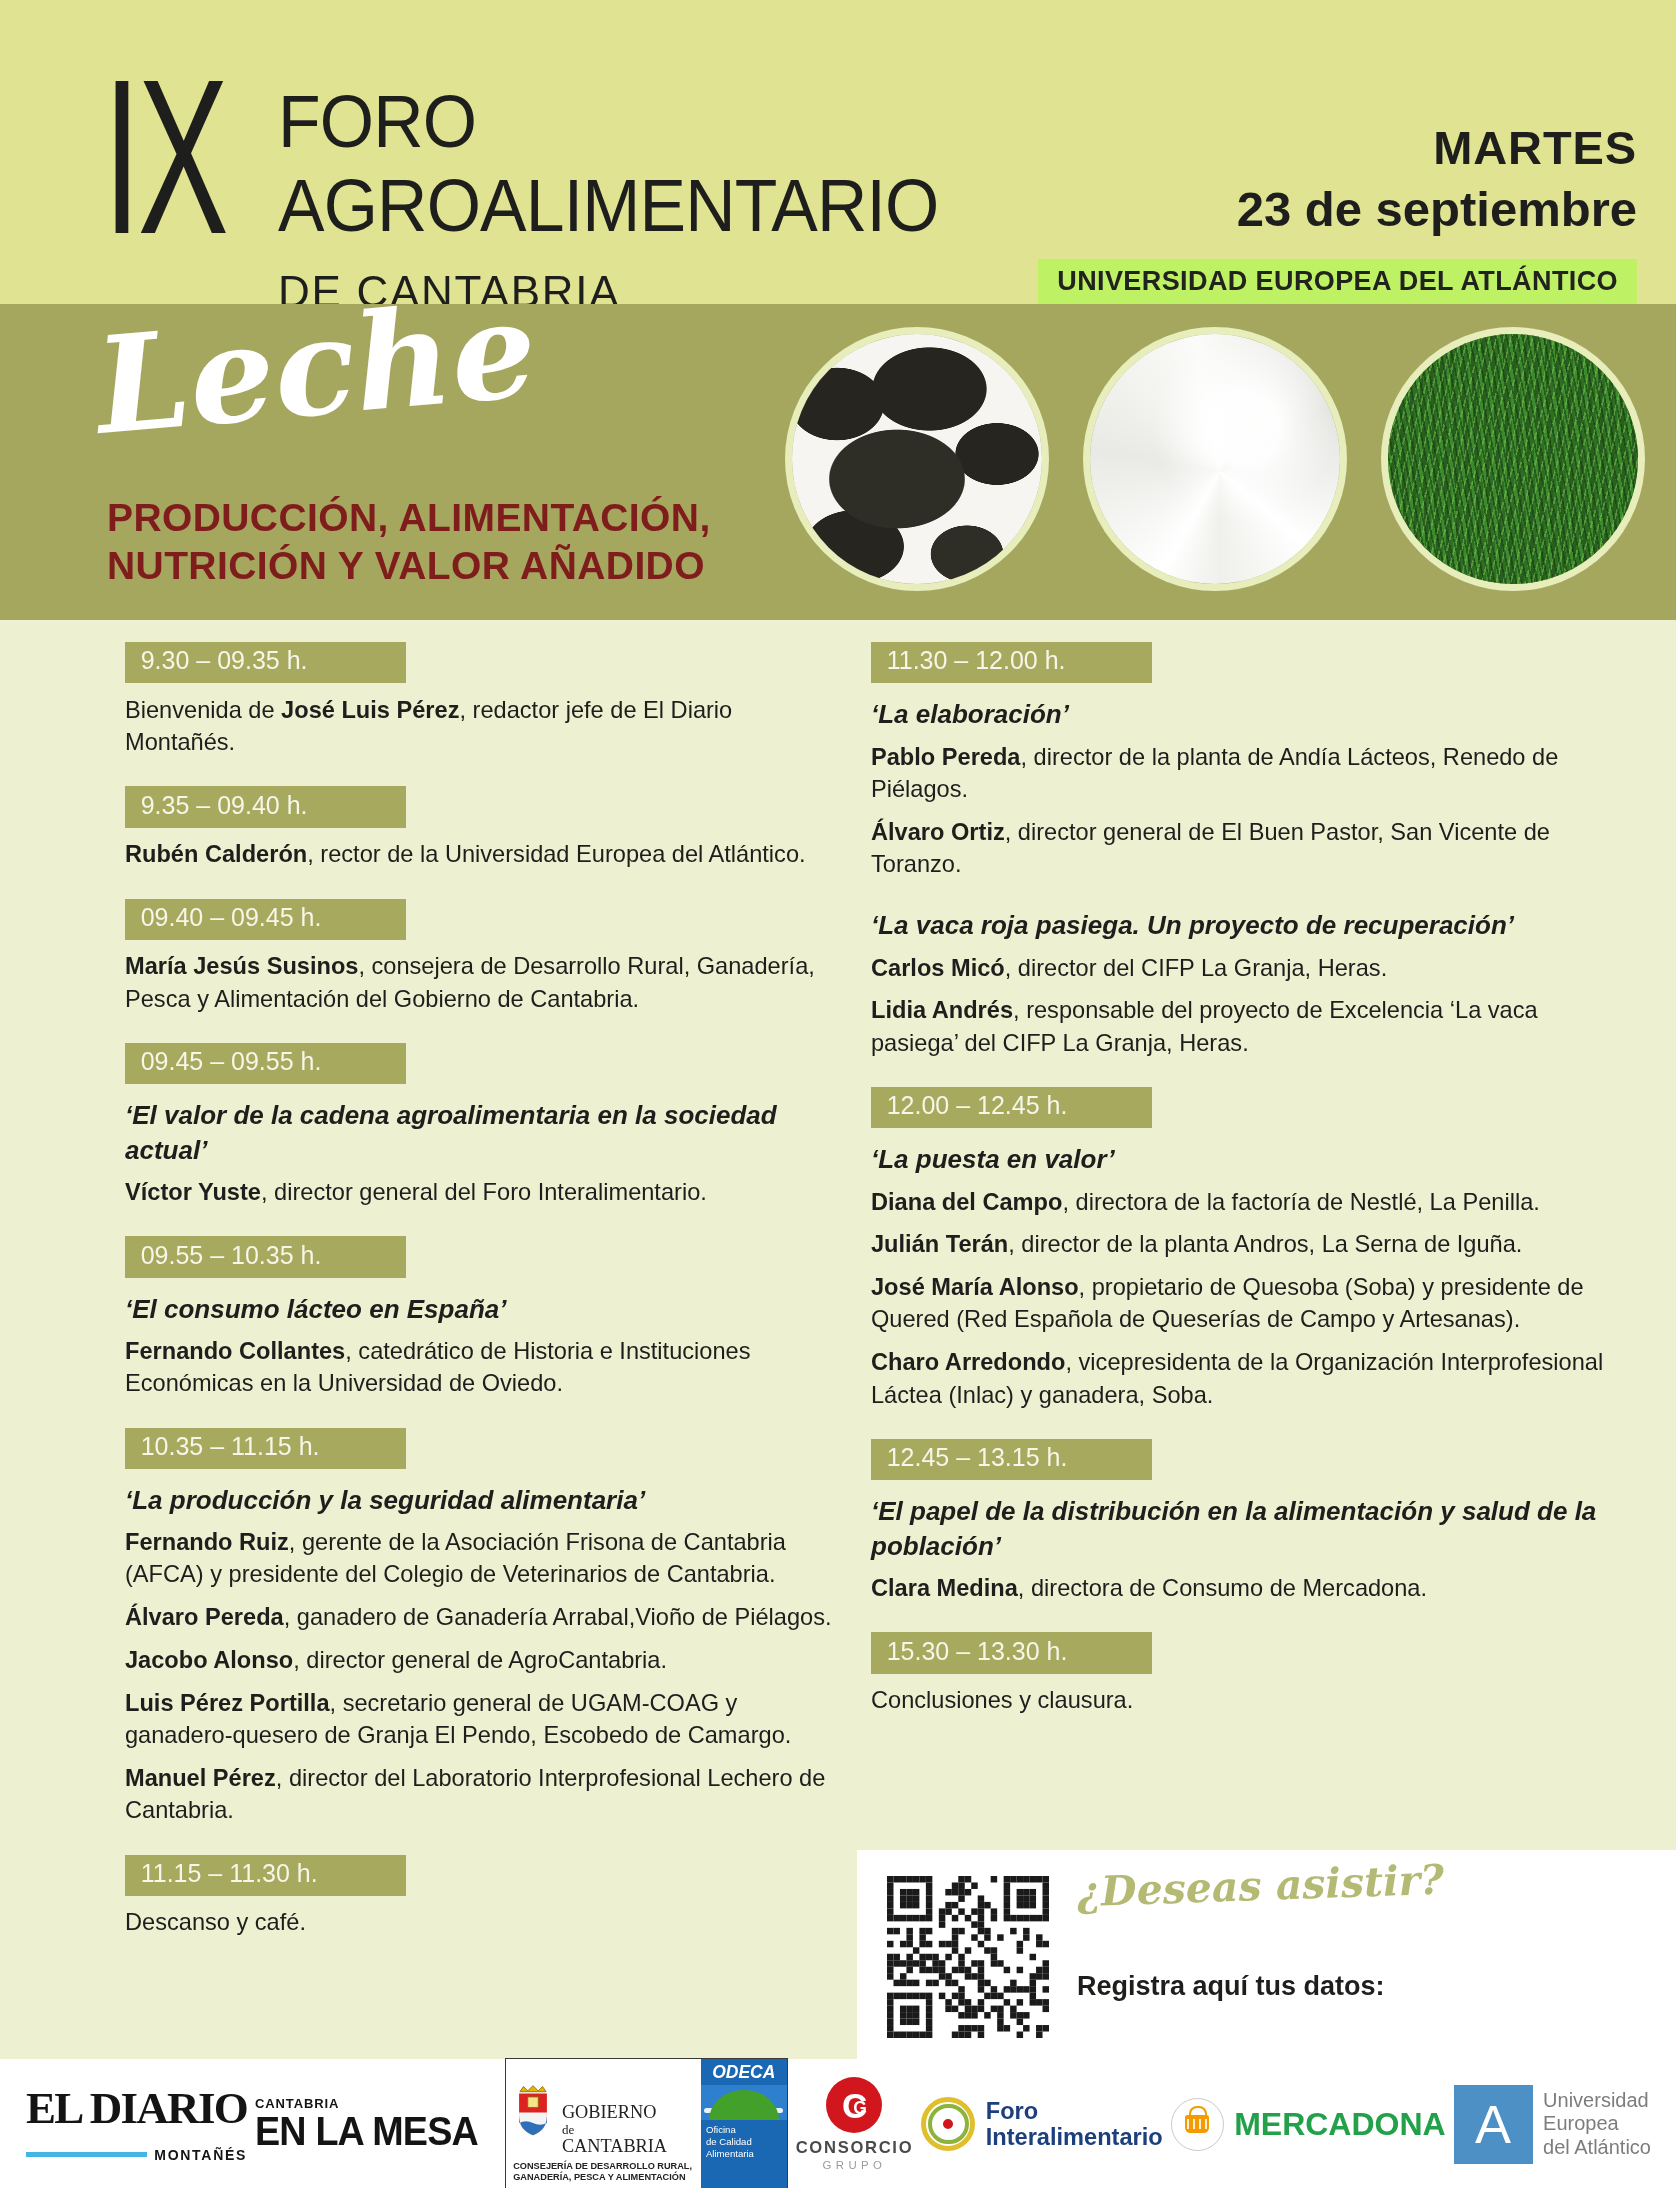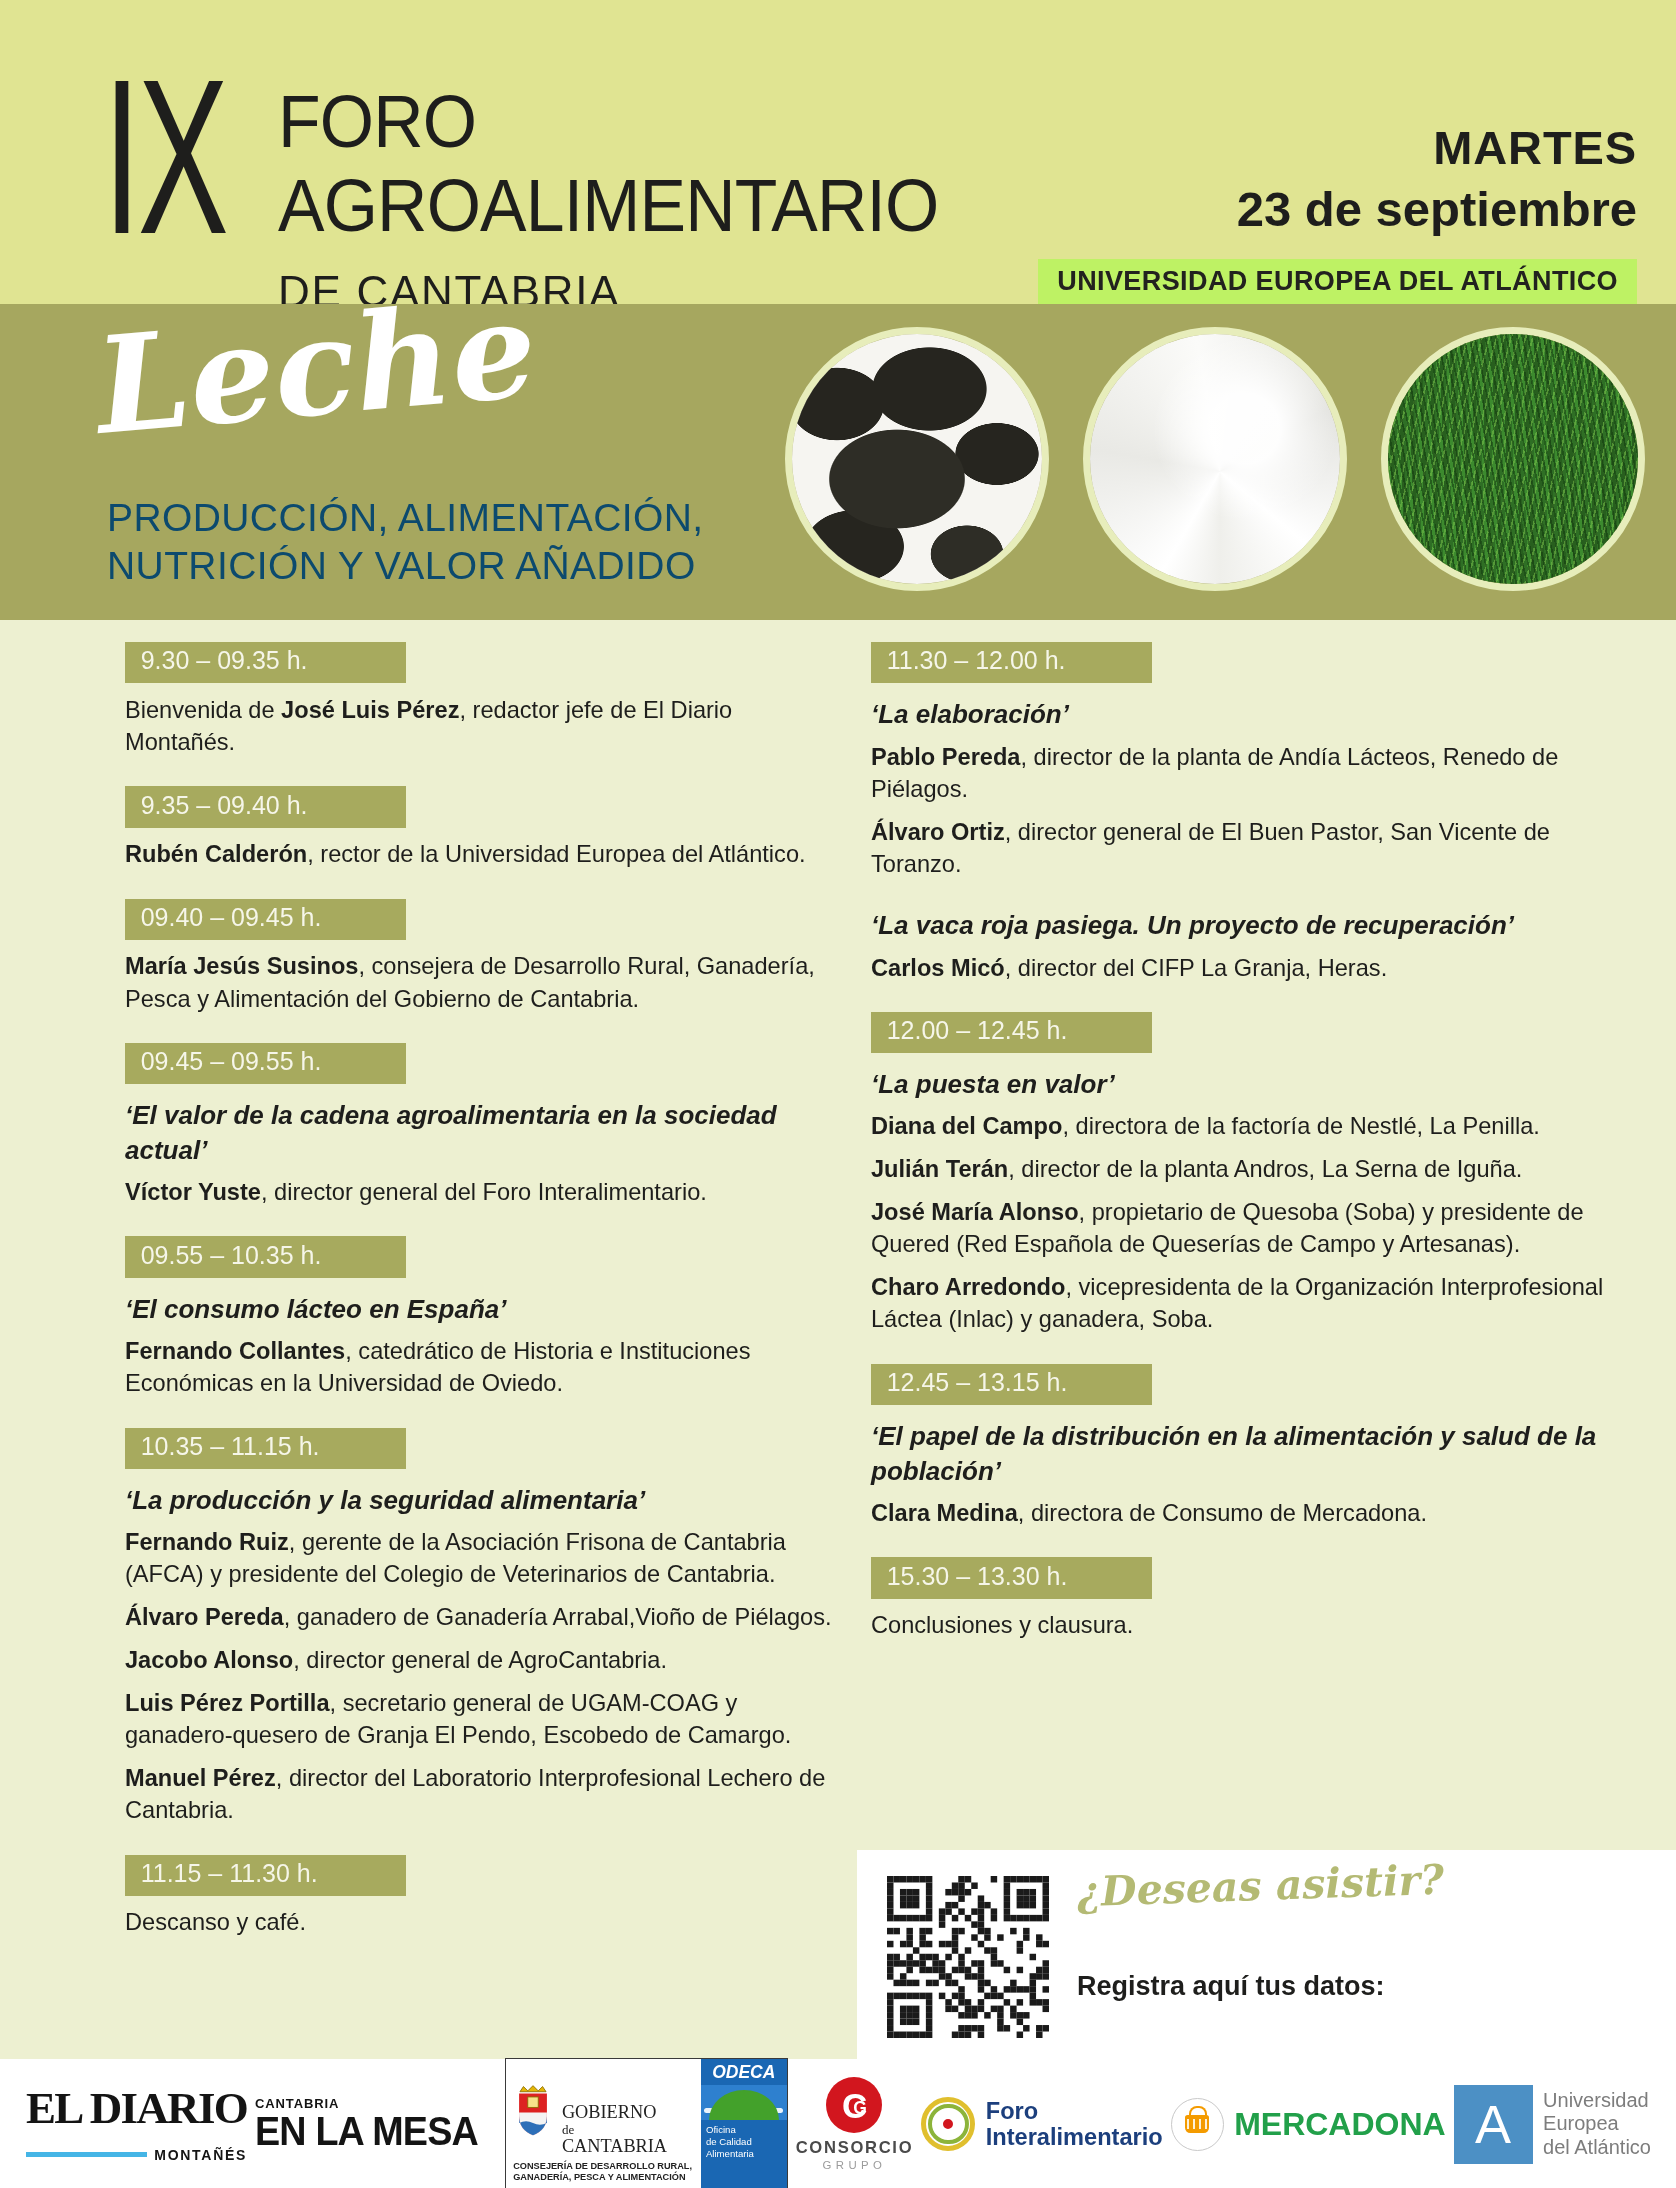--- a/index.html
+++ b/index.html
@@ -19,21 +19,21 @@
   .day{font-size:47px;font-weight:700;letter-spacing:0.9px;line-height:57px;}
   .date{font-size:49px;font-weight:700;line-height:58px;margin-top:3.5px;}
   .venue-box{display:inline-block;margin-top:21px;background:#bef264;color:#22221f;
              padding:7px 19px 9.6px;font-size:27px;font-weight:700;letter-spacing:0.4px;}
 
   
   .banner{position:absolute;left:0;top:304px;width:1677px;height:316px;background:#a6a75f;overflow:hidden;}
   .leche{position:absolute;left:103px;top:8.7px;font-family:"DejaVu Serif",serif;font-style:italic;
          font-weight:700;font-size:133px;line-height:1.1;color:#fff;transform:rotate(-5deg);
          transform-origin:left bottom;}
-  .banner-sub{position:absolute;left:107px;top:190px;color:#0c4a6e;font-size:39px;font-weight:400;
+  .banner-sub{position:absolute;left:107px;top:190px;color:#7f1d1d;font-size:39px;font-weight:700;
               line-height:1.23;letter-spacing:0.4px;}
   .circle{position:absolute;top:23px;width:264px;height:264px;border-radius:50%;
           border:7px solid #e7edbb;box-sizing:border-box;overflow:hidden;}
   .c1{left:785px;} .c2{left:1083px;} .c3{left:1381px;}
   .cow{width:100%;height:100%;background:
        radial-gradient(ellipse 79px 61px at 18% 28%, #26251f 59%, transparent 60%),
        radial-gradient(ellipse 96px 70px at 55% 22%, #26251f 59%, transparent 60%),
        radial-gradient(ellipse 114px 83px at 42% 58%, #2e2d26 59%, transparent 60%),
        radial-gradient(ellipse 70px 52px at 82% 48%, #26251f 59%, transparent 60%),
        radial-gradient(ellipse 83px 61px at 25% 85%, #26251f 59%, transparent 60%),
@@ -171,20 +171,21 @@
       <div class="sched-item"><div class="time-badge">09.45 – 09.55 h.</div><div class="session-title">‘El valor de la cadena agroalimentaria en la sociedad actual’</div><p class="speaker"><strong>Víctor Yuste</strong><span>, director general del Foro Interalimentario.</span></p></div>
       <div class="sched-item"><div class="time-badge">09.55 – 10.35 h.</div><div class="session-title">‘El consumo lácteo en España’</div><p class="speaker"><strong>Fernando Collantes</strong><span>, catedrático de Historia e Instituciones Económicas en la Universidad de Oviedo.</span></p></div>
       <div class="sched-item"><div class="time-badge">10.35 – 11.15 h.</div><div class="session-title">‘La producción y la seguridad alimentaria’</div><p class="speaker"><strong>Fernando Ruiz</strong><span>, gerente de la Asociación Frisona de Cantabria (AFCA) y presidente del Colegio de Veterinarios de Cantabria.</span></p><p class="speaker"><strong>Álvaro Pereda</strong><span>, ganadero de Ganadería Arrabal,Vioño de Piélagos.</span></p><p class="speaker"><strong>Jacobo Alonso</strong><span>, director general de AgroCantabria.</span></p><p class="speaker"><strong>Luis Pérez Portilla</strong><span>, secretario general de UGAM-COAG y ganadero-quesero de Granja El Pendo, Escobedo de Camargo.</span></p><p class="speaker"><strong>Manuel Pérez</strong><span>, director del Laboratorio Interprofesional Lechero de Cantabria.</span></p></div>
       <div class="sched-item"><div class="time-badge">11.15 – 11.30 h.</div><p class="speaker"><span>Descanso y café.</span></p></div>
     </div>
   <div class="col" id="col-right">
       <div class="sched-item"><div class="time-badge">11.30 – 12.00 h.</div><div class="session-title">‘La elaboración’</div><p class="speaker"><strong>Pablo Pereda</strong><span>, director de la planta de Andía Lácteos, Renedo de Piélagos.</span></p><p class="speaker"><strong>Álvaro Ortiz</strong><span>, director general de El Buen Pastor, San Vicente de Toranzo.</span></p></div>
       <div class="sched-item no-badge">
         <div class="session-title">‘La vaca roja pasiega. Un proyecto de recuperación’</div>
         <p class="speaker"><strong>Carlos Micó</strong><span>, director del CIFP La Granja, Heras.</span></p>
+        <p class="speaker"><strong>Lidia Andrés</strong><span>, responsable del proyecto de Excelencia ‘La vaca pasiega’ del CIFP La Granja, Heras.</span></p>
       </div>
       <div class="sched-item"><div class="time-badge">12.00 – 12.45 h.</div><div class="session-title">‘La puesta en valor’</div><p class="speaker"><strong>Diana del Campo</strong><span>, directora de la factoría de Nestlé, La Penilla.</span></p><p class="speaker"><strong>Julián Terán</strong><span>, director de la planta Andros, La Serna de Iguña.</span></p><p class="speaker"><strong>José María Alonso</strong><span>, propietario de Quesoba (Soba) y presidente de Quered (Red Española de Queserías de Campo y Artesanas).</span></p><p class="speaker"><strong>Charo Arredondo</strong><span>, vicepresidenta de la Organización Interprofesional Láctea (Inlac) y ganadera, Soba.</span></p></div>
       <div class="sched-item"><div class="time-badge">12.45 – 13.15 h.</div><div class="session-title">‘El papel de la distribución en la alimentación y salud de la población’</div><p class="speaker"><strong>Clara Medina</strong><span>, directora de Consumo de Mercadona.</span></p></div>
       <div class="sched-item"><div class="time-badge">15.30 – 13.30 h.</div><p class="speaker"><span>Conclusiones y clausura.</span></p></div>
     </div>
 </div>
 
 <div class="qr-panel">
   <svg class="qr" id="qr" viewBox="0 0 186 186">
       <rect width="186" height="186" fill="#ffffff"></rect>

